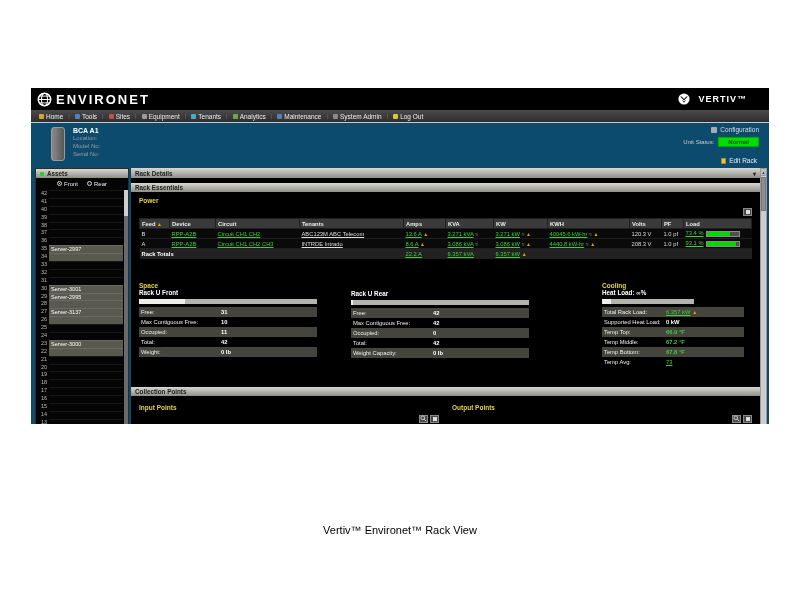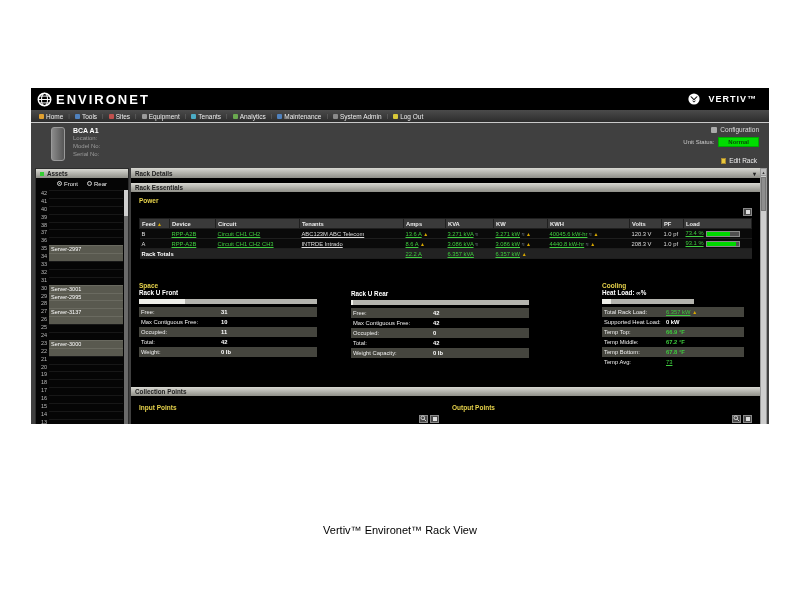--- a/index.html
+++ b/index.html
@@ -1,24 +1,24 @@
 <!DOCTYPE html>
 <html><head>
 <meta charset="utf-8">
 <style>
   *{margin:0;padding:0;box-sizing:border-box;}
   html,body{width:800px;height:600px;background:#fff;font-family:"Liberation Sans",sans-serif;overflow:hidden;}
   body{position:relative;}
-  .frame{position:absolute;left:31px;top:88px;width:738px;height:336px;background:#404040;overflow:hidden;}
+  .frame{position:absolute;left:31px;top:88px;width:738px;height:336px;background:#0c4a6e;overflow:hidden;}
 
   
   .logobar{position:absolute;top:0;left:0;right:0;height:22px;display:flex;align-items:center;background:#000;}
   .env-logo{display:flex;align-items:center;gap:4px;padding-left:6px;}
   .env-name{color:#fff;font-weight:bold;font-size:13px;letter-spacing:2px;}
-  .vertiv{margin-left:auto;display:flex;align-items:center;gap:8px;padding-right:12px;color:#fff;font-weight:bold;font-size:9px;letter-spacing:1px;}
+  .vertiv{margin-left:auto;display:flex;align-items:center;gap:8px;padding-right:22px;color:#fff;font-weight:bold;font-size:9px;letter-spacing:1px;}
 
   
   .navbar{position:absolute;top:22px;left:0;right:0;height:13px;background:linear-gradient(#4b4b4b,#2d2d2d);border-bottom:1px solid #c9c9c9;display:flex;align-items:center;gap:5px;padding:0 8px;}
   .nav-item{display:flex;align-items:center;gap:2px;color:#eee;font-size:6.5px;cursor:pointer;white-space:nowrap;}
   .nav-ic{width:5px;height:5px;display:inline-block;border-radius:1px;}
   .nav-sep{color:#6e6e6e;font-size:6px;}
 
   
   .infobar{position:absolute;top:36px;left:0;right:0;height:44px;}
   .thumb{position:absolute;left:20px;top:3px;width:14px;height:34px;background:linear-gradient(90deg,#8a8a8a,#565656);border:1px solid #9a9a9a;border-radius:3px;}

